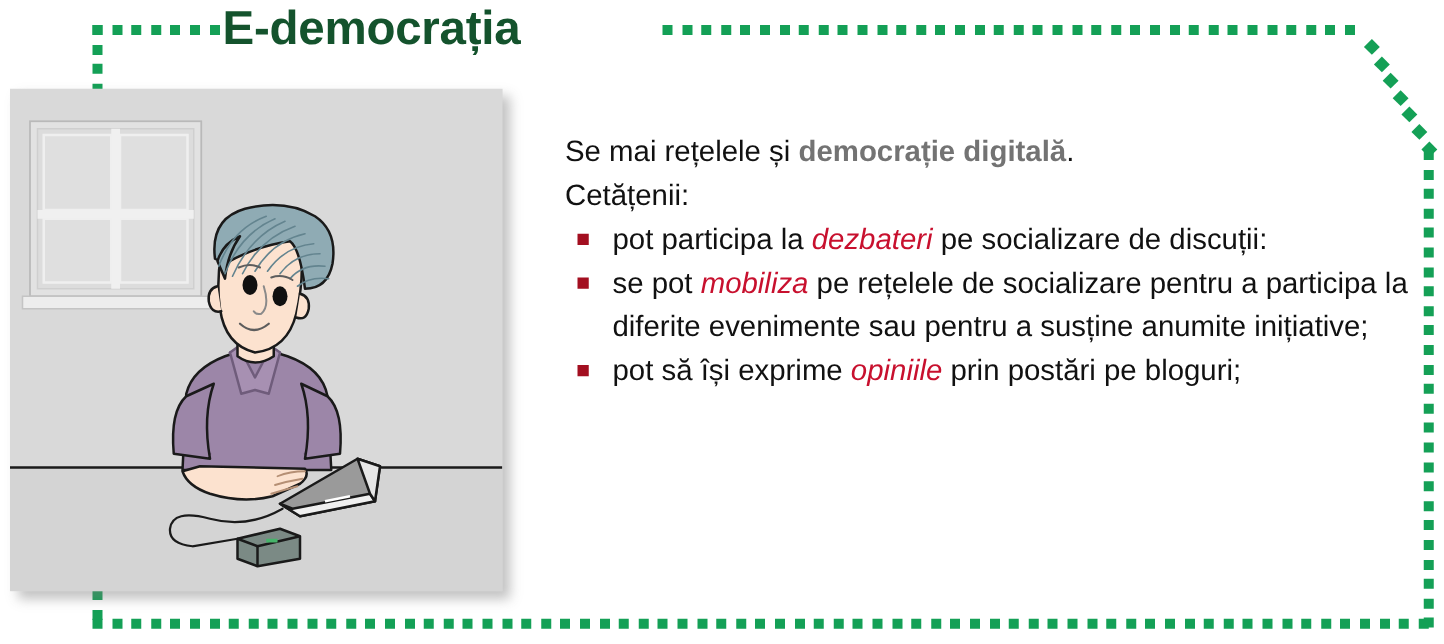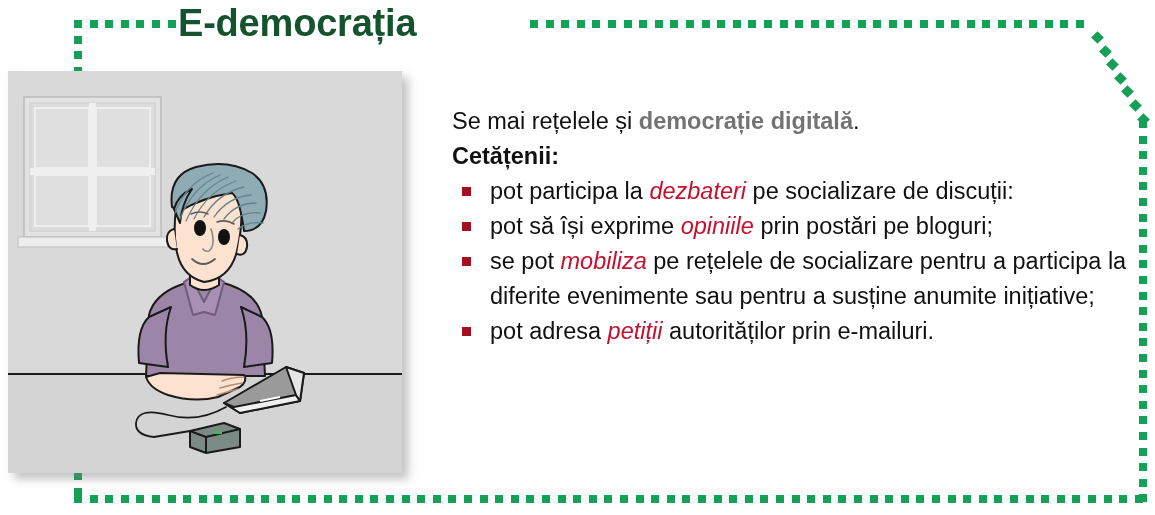--- a/index.html
+++ b/index.html
@@ -60,21 +60,21 @@
     left: 452px;
     top: 104px;
     width: 690px;
     color: #111111;
     font-size: 23.5px;
     line-height: 35px;
     font-family: "Liberation Sans", sans-serif;
   }
   #textblock .line { white-space: nowrap; }
   .red-bold { color: #737373; font-weight: bold; }
-  .bold { font-weight: bold; }
+  .bold { font-weight: normal; }
   .red-ital { color: #c8102e; font-style: italic; }
 
   ul.bullets {
     list-style: none;
     margin: 0;
     padding: 0;
   }
   ul.bullets > li {
     position: relative;
     padding-left: 38px;
@@ -409,29 +409,23 @@
   <ul class="bullets">
     <li>
       <span class="sq"></span>
       <span class="li-text">
         <span>pot participa la </span><span class="red-ital">dezbateri</span><span> pe socializare de discuții:</span>
       </span>
     </li>
     <li>
       <span class="sq"></span>
       <span class="li-text">
-        <span>pot să își exprime </span><span class="red-ital">opiniile</span><span>  prin postări pe bloguri;</span>
-      </span>
-    </li>
-    <li>
-      <span class="sq"></span>
-      <span class="li-text">
         <span>se pot </span><span class="red-ital">mobiliza</span><span> pe rețelele de socializare pentru a participa la diferite evenimente sau pentru a susține anumite inițiative;</span>
       </span>
     </li>
     <li>
       <span class="sq"></span>
       <span class="li-text">
-        <span>pot adresa </span><span class="red-ital">petiții</span><span> autorităților prin e-mailuri.</span>
+        <span>pot să își exprime </span><span class="red-ital">opiniile</span><span>  prin postări pe bloguri;</span>
       </span>
     </li>
   </ul>
 </div>
 
 </body></html>

